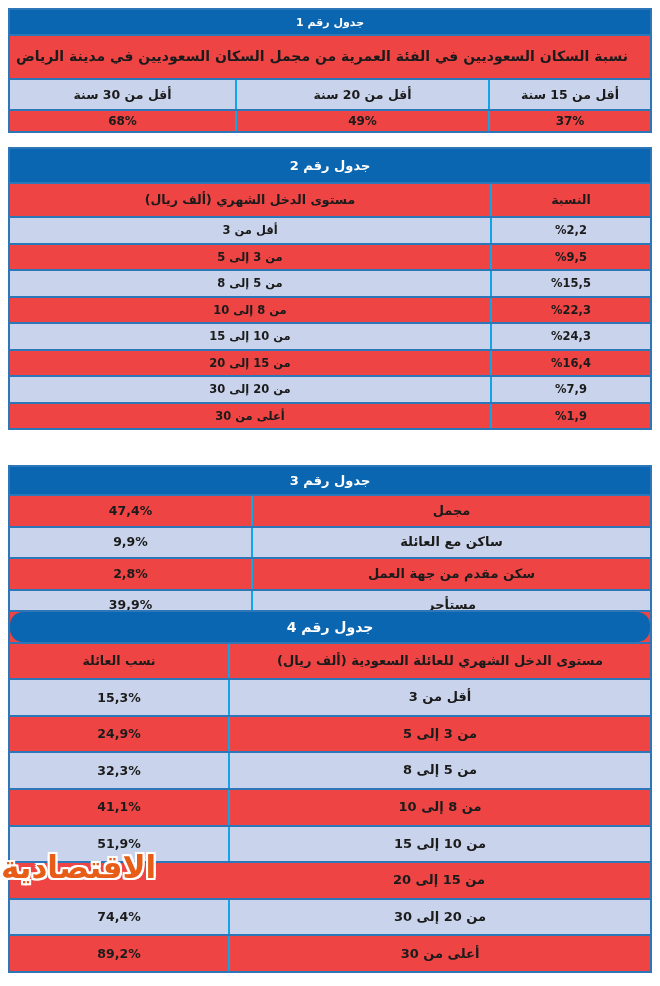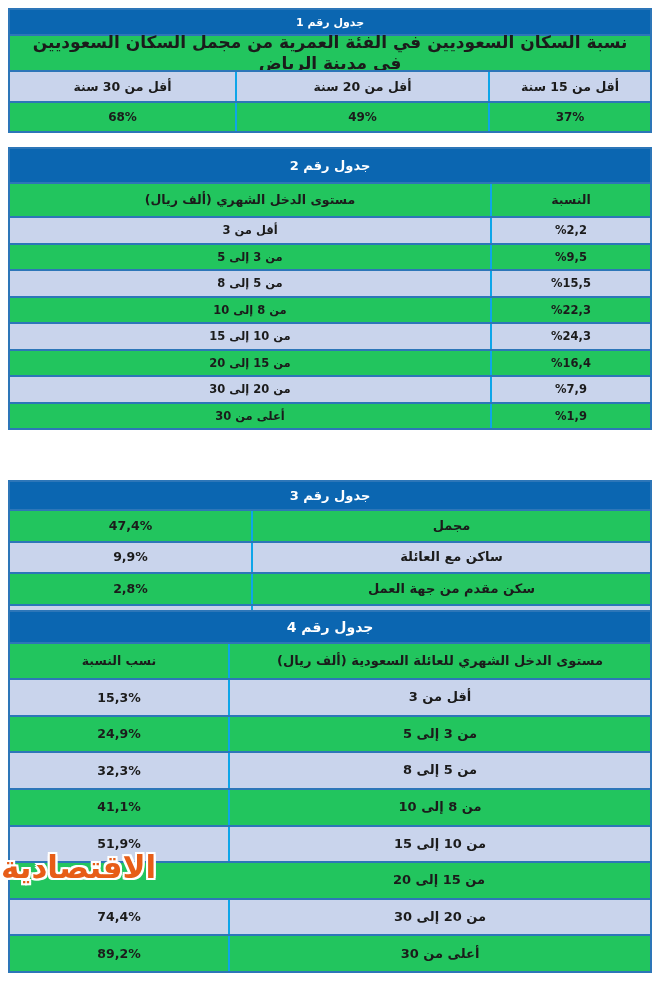--- a/index.html
+++ b/index.html
@@ -2,59 +2,59 @@
 <html lang="ar"><head>
 <meta charset="utf-8">
 <style>
   html,body{margin:0;padding:0;background:#ffffff;}
   .page{
     position:relative;width:660px;height:986px;background:#ffffff;overflow:hidden;
     font-family:"DejaVu Sans",sans-serif;font-weight:bold;color:#1b1b1b;direction:rtl;
   }
   .tbl{
     position:absolute;left:8px;width:644px;box-sizing:border-box;
-    border:2px solid #2d76b8;background:#22c55e;display:flex;flex-direction:column;
+    border:2px solid #2d76b8;background:#ef4444;display:flex;flex-direction:column;
   }
   .band{
     background:#0b66b1;color:#ffffff;display:flex;align-items:center;justify-content:center;
     flex:none;letter-spacing:.3px;
   }
   .trow{display:flex;border-top:2px solid #2d76b8;box-sizing:border-box;align-items:stretch;}
   .cell{
     display:flex;align-items:center;justify-content:center;box-sizing:border-box;
     text-align:center;line-height:1.25;padding:0 6px;
   }
   .trow .cell:not(:last-child){border-left:2px solid #0ea5e9;}
   .shade{background:#c9d4ec;}
   .num{direction:ltr;}
   
   #t1{top:8px;height:125px;}
   #t1 .band{height:24px;font-size:11px;}
-  #t1 .t1-title{height:36px;font-size:17px;justify-content:flex-end;}
+  #t1 .t1-title{height:44px;font-size:14px;justify-content:flex-end;}
   #t1 .t1-head{height:31px;font-size:12.5px;}
   #t1 .t1-vals{flex:1;font-size:12px;}
   .t1-c15{flex:0 0 162px;}
   .t1-c20{flex:0 0 253px;}
   .t1-c30{flex:1;}
   
   #t2{top:147px;height:283px;}
   #t2 .band{height:33px;font-size:13px;}
   #t2 .t2-head{height:34px;font-size:12.5px;}
   #t2 .t2-row{flex:1;font-size:11.5px;}
   .t2-pct{flex:0 0 160px;}
   .t2-level{flex:1;}
   
-  #t3{top:480px;height:157px;}
+  #t3{top:465px;height:157px;}
   #t3 .band{height:27px;font-size:13px;}
   #t3 .t3-row{flex:1;font-size:12.5px;}
   .t3-label{flex:0 0 399px;font-size:13px;}
   .t3-val{flex:1;}
   
   #t4{top:610px;height:363px;}
-  #t4 .band{height:30px;font-size:14px;}
+  #t4 .band{height:30px;font-size:14px;border-radius:13px;}
   #t4 .t4-head{height:36px;font-size:13px;}
   #t4 .t4-row{flex:1;font-size:13px;}
   .t4-level{flex:0 0 422px;}
   .t4-pct{flex:1;font-size:12.5px;}
   
   .watermark{
     position:absolute;left:1px;top:849px;z-index:5;font-size:31px;font-weight:bold;
     color:#e75d17;direction:rtl;white-space:nowrap;
     text-shadow:-2px -2px 0 #fff,2px -2px 0 #fff,-2px 2px 0 #fff,2px 2px 0 #fff,
                 0 -2px 0 #fff,0 2px 0 #fff,-2px 0 0 #fff,2px 0 0 #fff;
@@ -147,21 +147,21 @@
       <div class="cell t3-val num">39,9%</div>
     </div>
   </div>
 
   <div class="tbl" id="t4">
     <div class="band">
       <span>جدول رقم 4</span>
     </div>
     <div class="trow t4-head">
       <div class="cell t4-level">مستوى الدخل الشهري للعائلة السعودية (ألف ريال)</div>
-      <div class="cell t4-pct">نسب النسبة</div>
+      <div class="cell t4-pct">نسب العائلة</div>
     </div>
     <div class="trow t4-row shade">
       <div class="cell t4-level">أقل من 3</div>
       <div class="cell t4-pct num">15,3%</div>
     </div>
     <div class="trow t4-row">
       <div class="cell t4-level">من 3 إلى 5</div>
       <div class="cell t4-pct num">24,9%</div>
     </div>
     <div class="trow t4-row shade">

